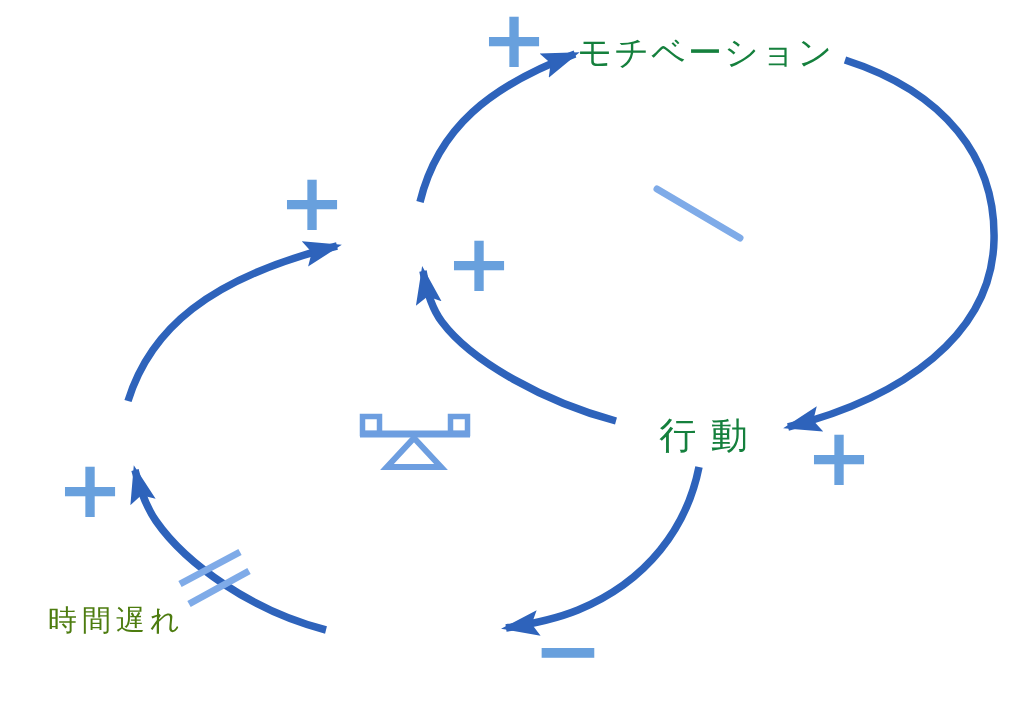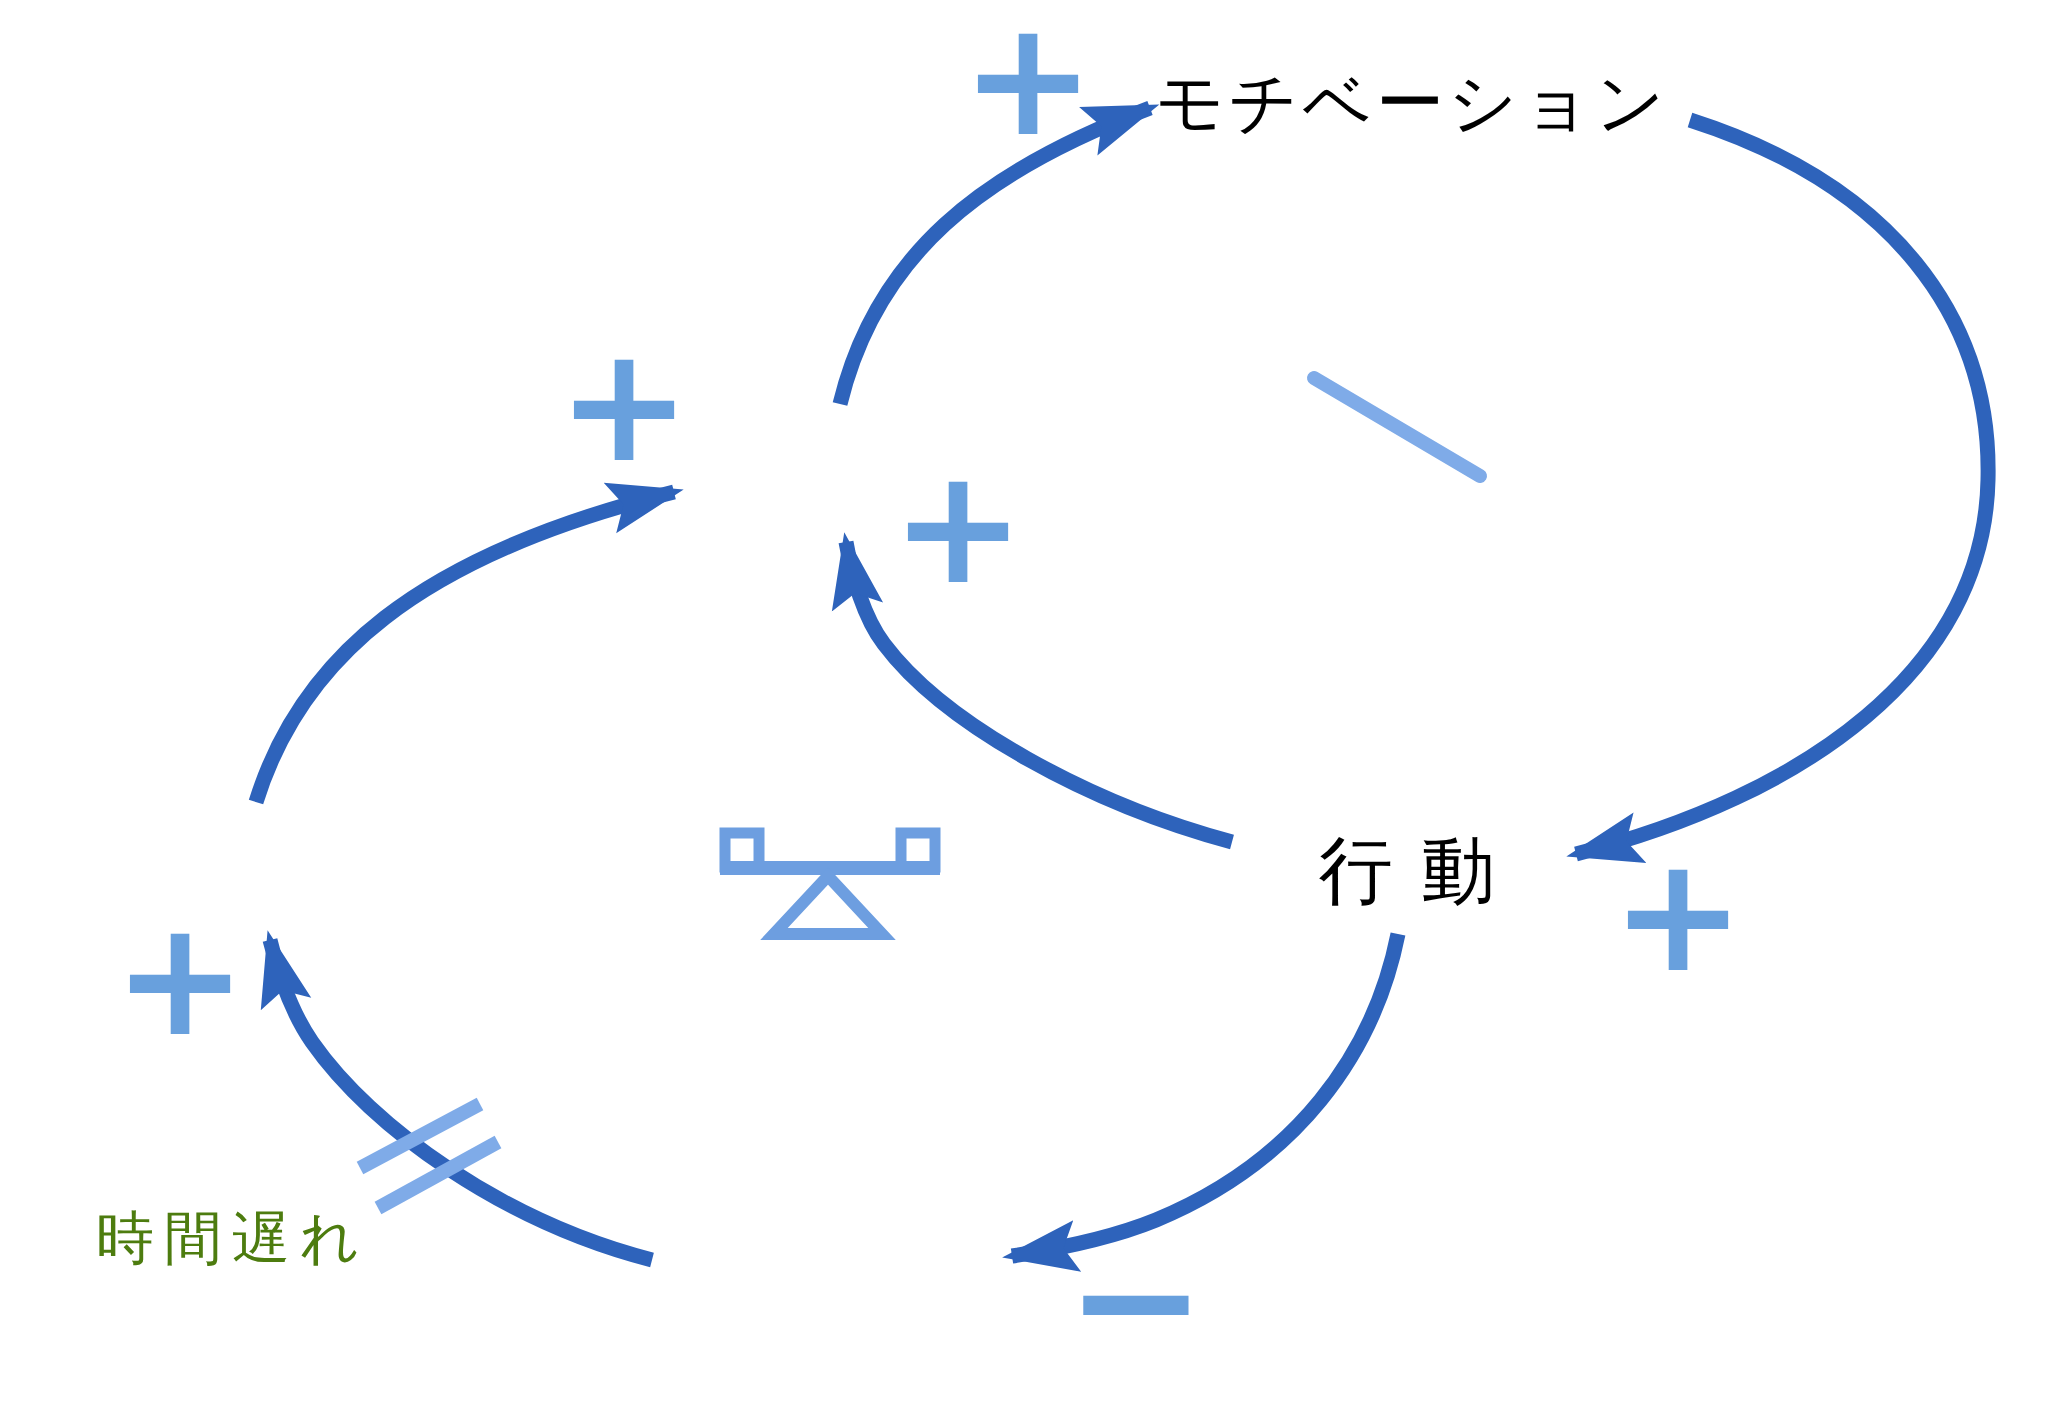--- a/index.html
+++ b/index.html
@@ -2,21 +2,21 @@
 <html><head>
 <meta charset="utf-8">
 <style>
   html,body{margin:0;padding:0;background:#ffffff;}
   .stage{
     position:relative;width:1024px;height:706px;overflow:hidden;background:#ffffff;
     font-family:"Liberation Sans","DejaVu Sans",sans-serif;
   }
   .node{
     position:absolute;background:#ffffff;display:flex;align-items:center;justify-content:center;
-    color:#000000;z-index:1;letter-spacing:2px;line-height:1;
+    color:#15803d;z-index:1;letter-spacing:2px;line-height:1;
   }
   .node-motivation{left:567px;top:15px;width:278px;height:73px;font-size:34px;}
   .node-seika{left:322px;top:203px;width:176px;height:70px;font-size:37px;}
   .node-koudou{left:617px;top:403px;width:175px;height:65px;font-size:37px;}
   .node-shitsu{left:30px;top:403px;width:177px;height:70px;font-size:34px;}
   .node-tairyoku{left:327px;top:598px;width:176px;height:65px;font-size:37px;}
   .svg-layer{position:absolute;left:0;top:0;z-index:2;}
   .sign{
     position:absolute;z-index:3;color:#68a0dd;font-weight:bold;line-height:1;
     transform:translate(-50%,-50%);font-family:"DejaVu Sans",sans-serif;

